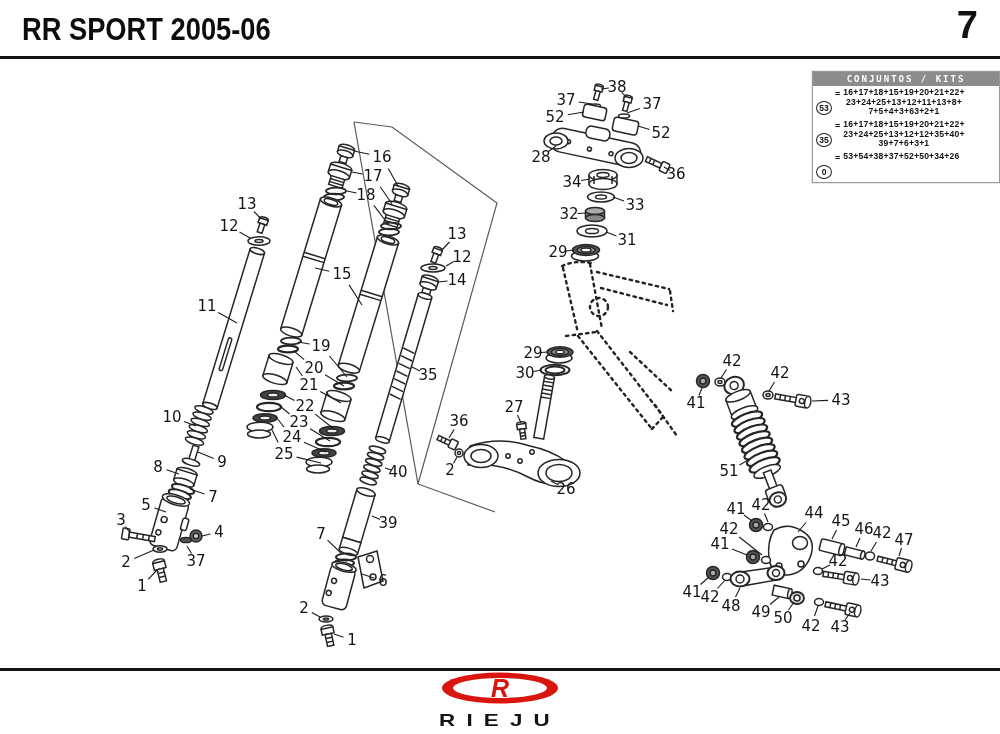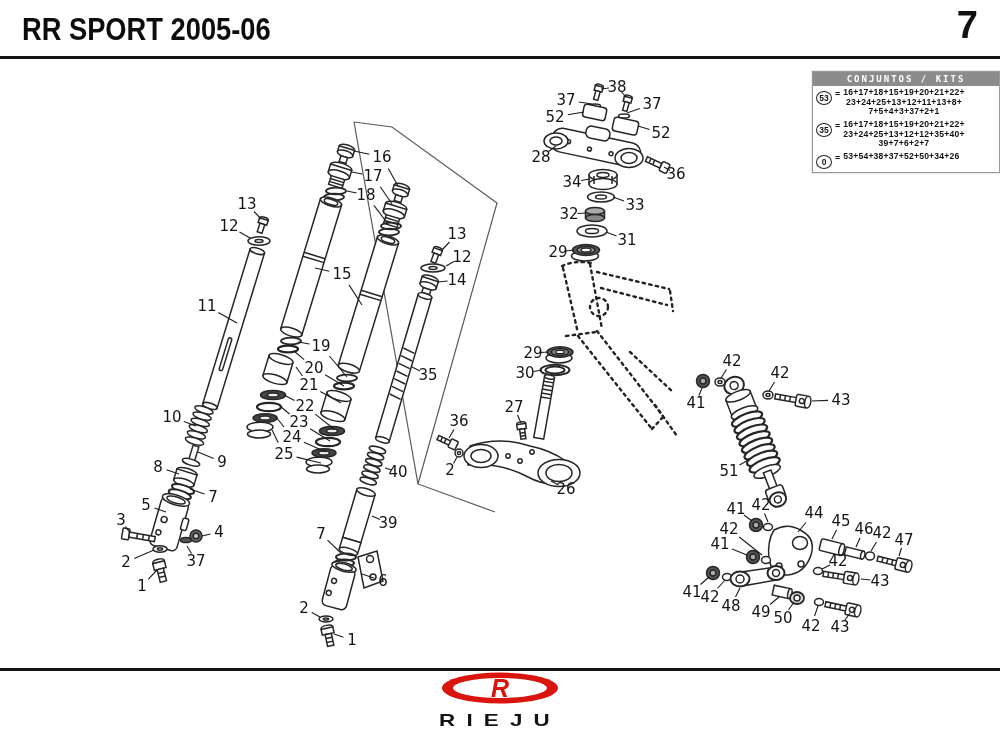--- a/index.html
+++ b/index.html
@@ -17,21 +17,21 @@
   #leader-lines line{stroke:#1c1c1c;stroke-width:1.1;}
   
   .kits{position:absolute;left:812px;top:71px;width:186px;border:1px solid #9a9a9a;
         background:#fff;z-index:2;box-shadow:0 0 0 1px #e8e8e8;}
   .kits-title{background:#8c8c8c;color:#fff;font-size:9px;font-weight:700;
               letter-spacing:2px;text-align:center;padding:2px 0;
               font-family:"DejaVu Sans Mono",monospace;}
   .kit-row{display:flex;align-items:flex-start;padding:2px 3px 1px 3px;}
   .kit-num{display:inline-block;min-width:12px;padding:0 1px;height:12px;line-height:12px;
            border:1.3px solid #222;border-radius:50%;font-size:8.5px;font-weight:700;
-           text-align:center;color:#111;margin-top:3px;}
+           text-align:center;color:#111;margin-top:13px;}
   .kit-eq{font-size:9px;font-weight:700;margin:1px 3px 0 3px;color:#111;}
   .kit-lines{display:block;text-align:center;}
   .kit-line{font-size:8.6px;font-weight:700;color:#111;line-height:1.12;
             letter-spacing:.2px;white-space:nowrap;font-family:"Liberation Sans",sans-serif;}
   
   .footer{position:absolute;left:0;top:671px;width:1000px;text-align:center;z-index:2;}
   .brand{font-size:20px;font-weight:900;letter-spacing:10px;color:#131313;
          transform:scale(1.12,.8);transform-origin:center top;margin-top:0px;
          font-family:"Liberation Sans",sans-serif;}
 </style>
@@ -673,30 +673,30 @@
   </svg>
 
   <div class="kits">
     <div class="kits-title">CONJUNTOS / KITS</div>
     <div class="kit-row">
       <span class="kit-num">53</span>
       <span class="kit-eq">=</span>
       <span class="kit-lines">
         <span class="kit-line" style="display:block">16+17+18+15+19+20+21+22+</span>
         <span class="kit-line" style="display:block">23+24+25+13+12+11+13+8+</span>
-        <span class="kit-line" style="display:block">7+5+4+3+37+2+1</span>
+        <span class="kit-line" style="display:block">7+5+4+3+63+2+1</span>
       </span>
     </div>
     <div class="kit-row">
       <span class="kit-num">35</span>
       <span class="kit-eq">=</span>
       <span class="kit-lines">
         <span class="kit-line" style="display:block">16+17+18+15+19+20+21+22+</span>
         <span class="kit-line" style="display:block">23+24+25+13+12+12+35+40+</span>
-        <span class="kit-line" style="display:block">39+7+6+2+7</span>
+        <span class="kit-line" style="display:block">39+7+6+3+1</span>
       </span>
     </div>
     <div class="kit-row" style="padding-bottom:3px;">
       <span class="kit-num">0</span>
       <span class="kit-eq">=</span>
       <span class="kit-lines">
         <span class="kit-line" style="display:block">53+54+38+37+52+50+34+26</span>
       </span>
     </div>
   </div>

